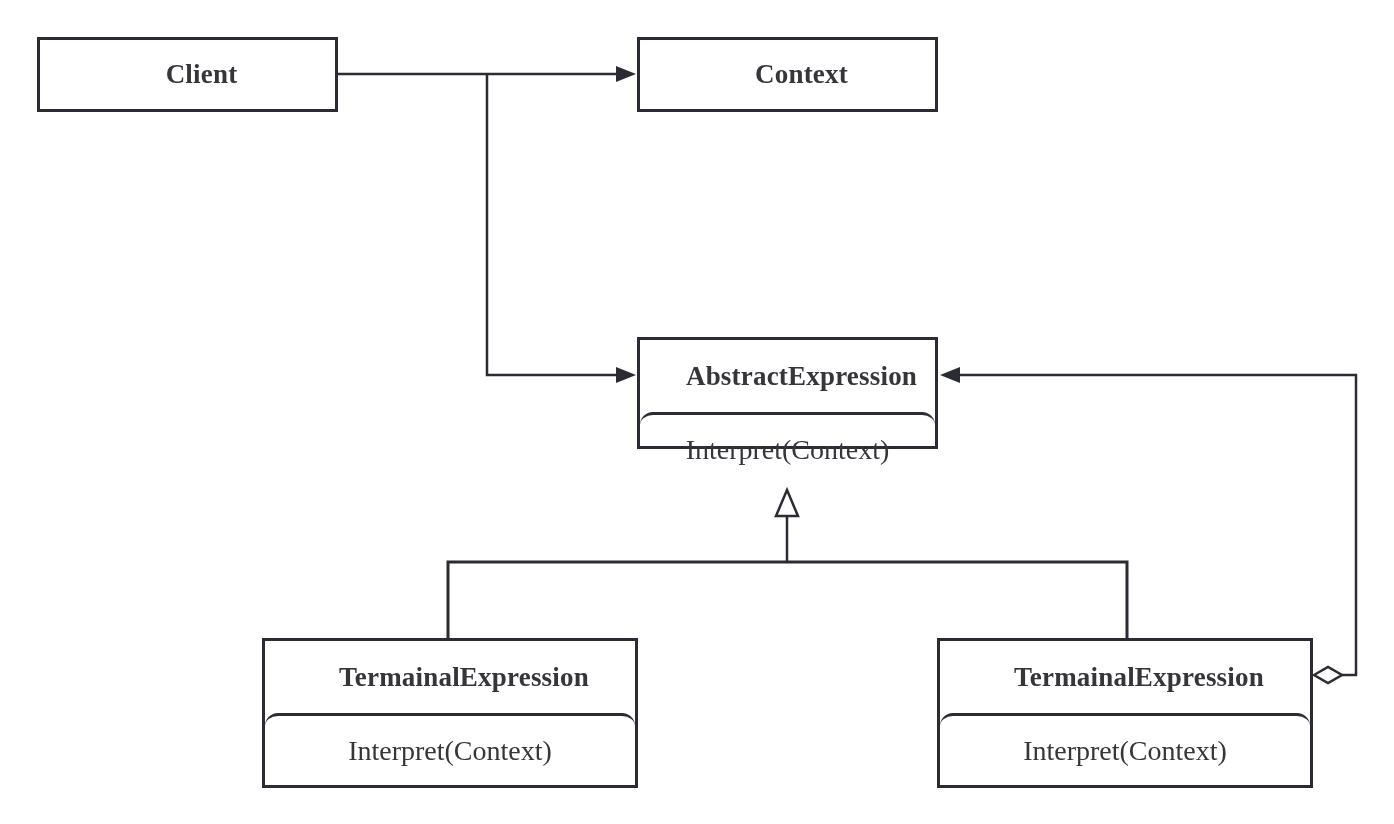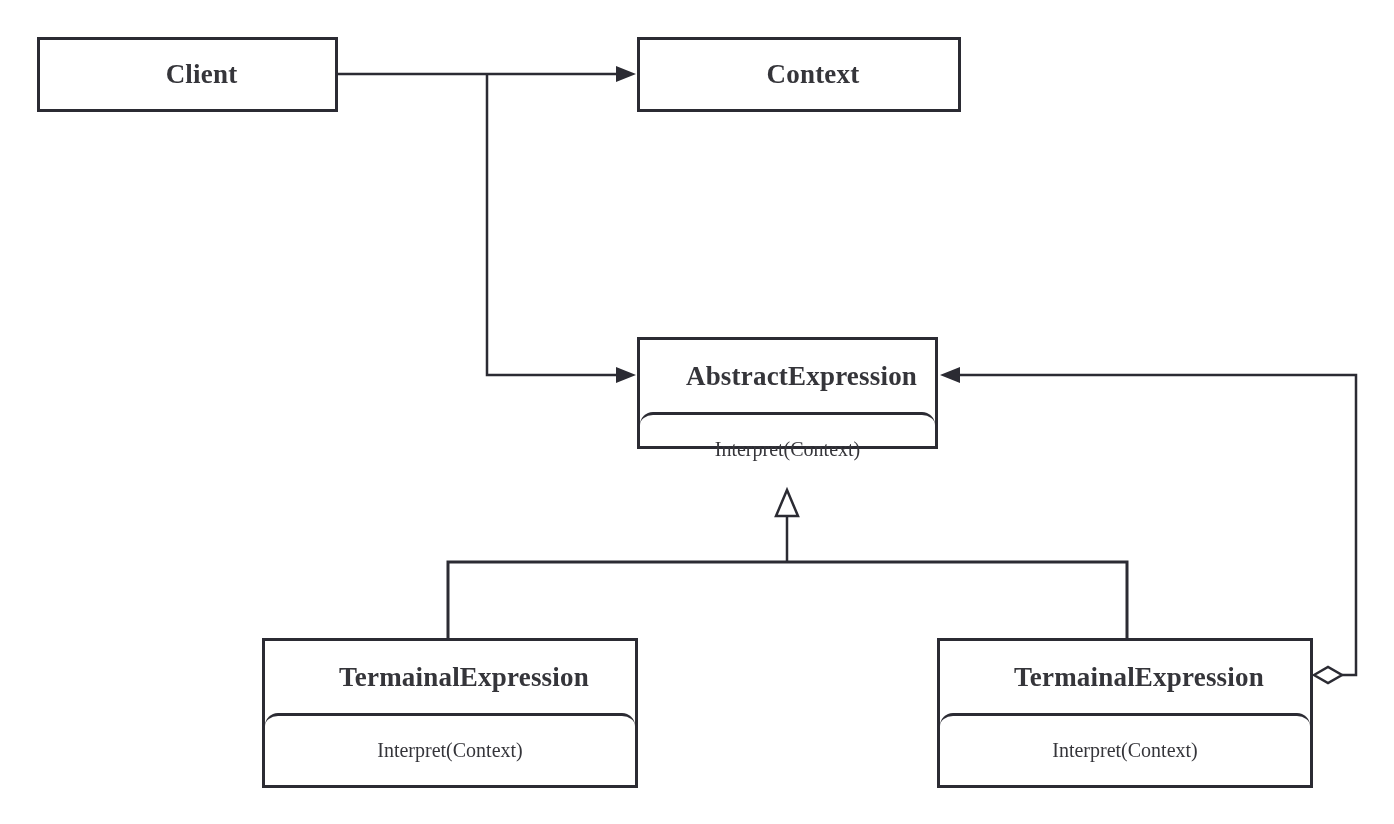--- a/index.html
+++ b/index.html
@@ -58,28 +58,28 @@
     justify-content: center;
     font-weight: bold;
     font-size: 27px;
     letter-spacing: 0.2px;
     margin-left: 28px;
   }
   .uml-box .box-method {
     display: flex;
     align-items: center;
     justify-content: center;
-    font-size: 20px;
+    font-size: 28px;
     border-top: 3px solid var(--stroke);
     border-radius: 13px;
   }
 
   
   .box-client   { left: 37px;  top: 37px;  width: 301px; height: 75px; }
-  .box-context  { left: 637px; top: 37px;  width: 324px; height: 75px; }
+  .box-context  { left: 637px; top: 37px;  width: 301px; height: 75px; }
   .box-client .box-title, .box-context .box-title { height: 100%; }
 
   
   .box-abstract    { left: 637px; top: 337px; width: 301px; height: 112px; }
   .box-term-left   { left: 262px; top: 638px; width: 376px; height: 150px; }
   .box-term-right  { left: 937px; top: 638px; width: 376px; height: 150px; }
   .box-abstract .box-title, .box-term-left .box-title, .box-term-right .box-title { height: 72px; }
   .box-abstract .box-method, .box-term-left .box-method, .box-term-right .box-method { height: 72px; }
 </style>
 </head>

